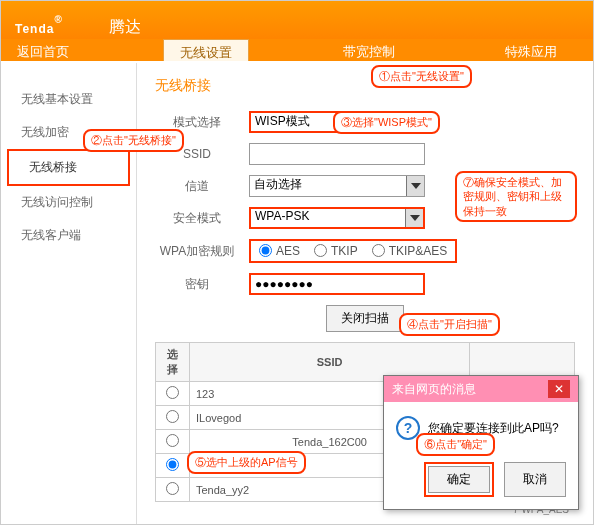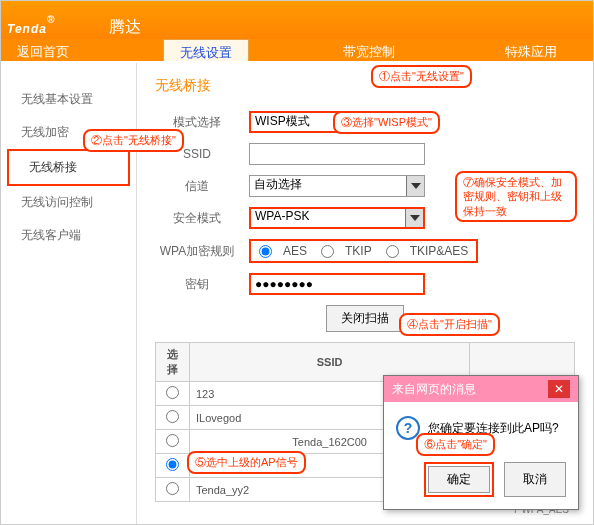--- a/index.html
+++ b/index.html
@@ -1,38 +1,38 @@
 <!DOCTYPE html>
 <html><head>
 <meta charset="utf-8">
 <style>
 *{box-sizing:border-box;margin:0;padding:0;font-family:"Microsoft YaHei",Arial,sans-serif;font-size:12px}
 body{background:#fff;width:594px;height:525px;border:1px solid #ccc;position:relative;overflow:hidden}
 .header{height:48px;background:linear-gradient(#ff9a00,#ff7f00);position:relative}
-.logo{position:absolute;left:6px;top:8px;color:#fff;font-size:26px;font-weight:bold;font-style:italic;letter-spacing:1px}
+.logo{position:absolute;left:14px;top:8px;color:#fff;font-size:26px;font-weight:bold;letter-spacing:1px}
 .logo sup{font-size:10px;vertical-align:super}
 .logo-cn{position:absolute;left:108px;top:16px;color:#fff;font-size:16px}
 .navbar{position:absolute;top:38px;left:0;right:0;height:22px;background:#ff8c00;display:flex;justify-content:space-between;padding-right:20px;gap:0}
 .nav-item{color:#fff;padding:4px 16px;font-size:13px;cursor:pointer}
-.nav-item.active{background:#fff7e8;color:#1d4ed8;border:1px solid #e8a040;border-bottom:none}
+.nav-item.active{background:#fff7e8;color:#a16207;border:1px solid #e8a040;border-bottom:none}
 .body-wrap{display:flex;position:absolute;top:62px;left:0;right:0;bottom:0}
 .sidebar{width:136px;border-right:1px solid #ddd;padding-top:20px}
 .side-item{padding:8px 20px;color:#666;cursor:pointer}
 .side-item.active{border:2px solid #ff3300;color:#333;margin:0 6px}
 .main{flex:1;padding:14px 18px;position:relative;overflow:hidden}
 .main-title{color:#ff8800;font-size:14px;margin-bottom:16px}
 .form-row{display:flex;align-items:center;margin-bottom:10px}
 .form-label{width:94px;text-align:center;color:#666;padding-right:10px;font-size:12px}
 .form-input{flex:0 0 176px;height:22px;border:1px solid #999;padding:0 4px;font-size:12px}
 .form-select{flex:0 0 176px;height:22px;border:1px solid #999;padding:0 4px;font-size:12px;background:#fff;position:relative}
 .sel-boxed{border:2px solid #ff3300}
 .sel-arrow{position:absolute;right:0;top:0;width:18px;height:100%;background:#ddd;border-left:1px solid #777;display:flex;align-items:center;justify-content:center}
 .sel-arrow svg{width:10px;height:6px}
 .radio-row{display:flex;gap:14px;align-items:center}
-.radio-row label{display:flex;align-items:flex-end;gap:11px;color:#555}
+.radio-row label{display:flex;align-items:flex-start;gap:4px;color:#555}
 .btn{padding:4px 14px;background:#f2f2f2;border:1px solid #999;cursor:pointer;font-size:12px}
 .scan-row{display:flex;justify-content:center;margin:8px 0 10px}
 .tbl{width:100%;border-collapse:collapse}
 .tbl th,.tbl td{border:1px solid #ccc;padding:4px 6px;text-align:center;color:#555;font-size:11px}
 .tbl th{background:#f6f6f6}
 .callout{position:absolute;background:#fff;border:2px solid #ff3300;border-radius:8px;padding:2px 6px;color:#ff3300;font-size:11px;white-space:nowrap;z-index:5}
 .dialog{position:absolute;right:14px;bottom:14px;width:196px;border:1px solid #777;box-shadow:2px 2px 6px rgba(0,0,0,.3);background:#fff;z-index:20}
 .dlg-title{background:#ff8fb3;color:#fff;padding:4px 8px;display:flex;justify-content:space-between;align-items:center;font-size:12px}
 .dlg-close{background:#d33;color:#fff;width:22px;height:18px;display:flex;align-items:center;justify-content:center;cursor:pointer}
 .dlg-body{padding:14px 12px;display:flex;gap:8px;align-items:center}

